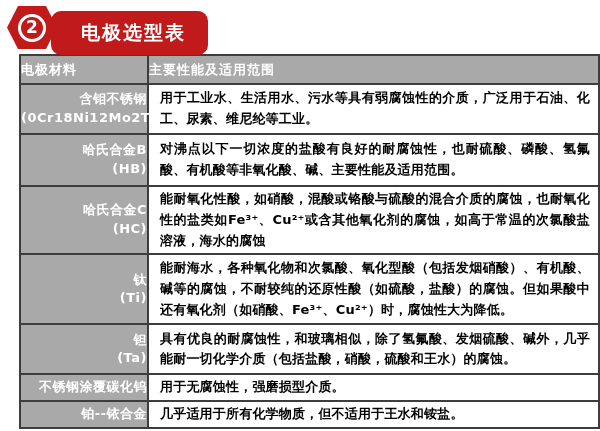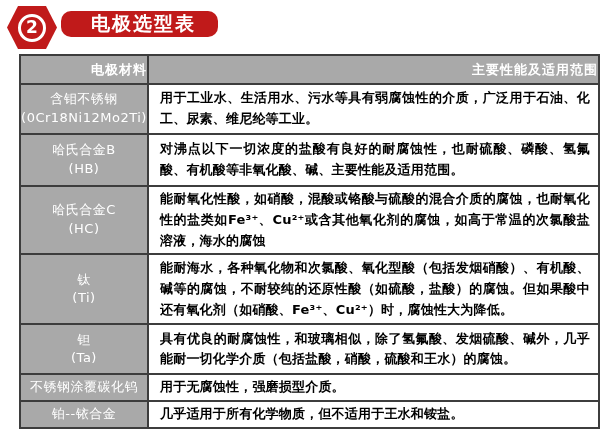--- a/index.html
+++ b/index.html
@@ -26,22 +26,22 @@
     border: 3px solid #ffffff;
     border-radius: 50%;
     display: flex; align-items: center; justify-content: center;
     color: #ffffff;
     font-weight: bold;
     font-size: 17px;
     line-height: 1;
   }
   .banner {
     position: absolute;
-    left: 61px; top: 11px;
-    width: 157px; height: 26px;
+    left: 51px; top: 11px;
+    width: 157px; height: 44px;
     background: #c01a1a;
     border-radius: 10px;
     display: flex; align-items: center; justify-content: center;
     z-index: 1;
   }
   .banner .title {
     color: #ffffff;
     font-weight: bold;
     font-size: 19px;
     letter-spacing: 2px;
@@ -62,29 +62,29 @@
   table.selection col.c-desc { width: 451px; }
   table.selection th, table.selection td {
     border: 2px solid #3d3d3d;
     vertical-align: middle;
   }
   th.hdr {
     background: #a9a9a9;
     color: #ffffff;
     font-weight: bold;
     font-size: 13px;
-    text-align: right;
+    text-align: left;
     letter-spacing: 1px;
   }
   td.material {
     background: #a9a9a9;
     color: #ffffff;
-    font-weight: normal;
+    font-weight: bold;
     font-size: 13px;
-    text-align: center;
+    text-align: right;
     white-space: pre-line;
     line-height: 1.45;
     letter-spacing: 0.5px;
   }
   td.desc {
     background: #ffffff;
     color: #000000;
     font-weight: bold;
     font-size: 13px;
     line-height: 1.6;

